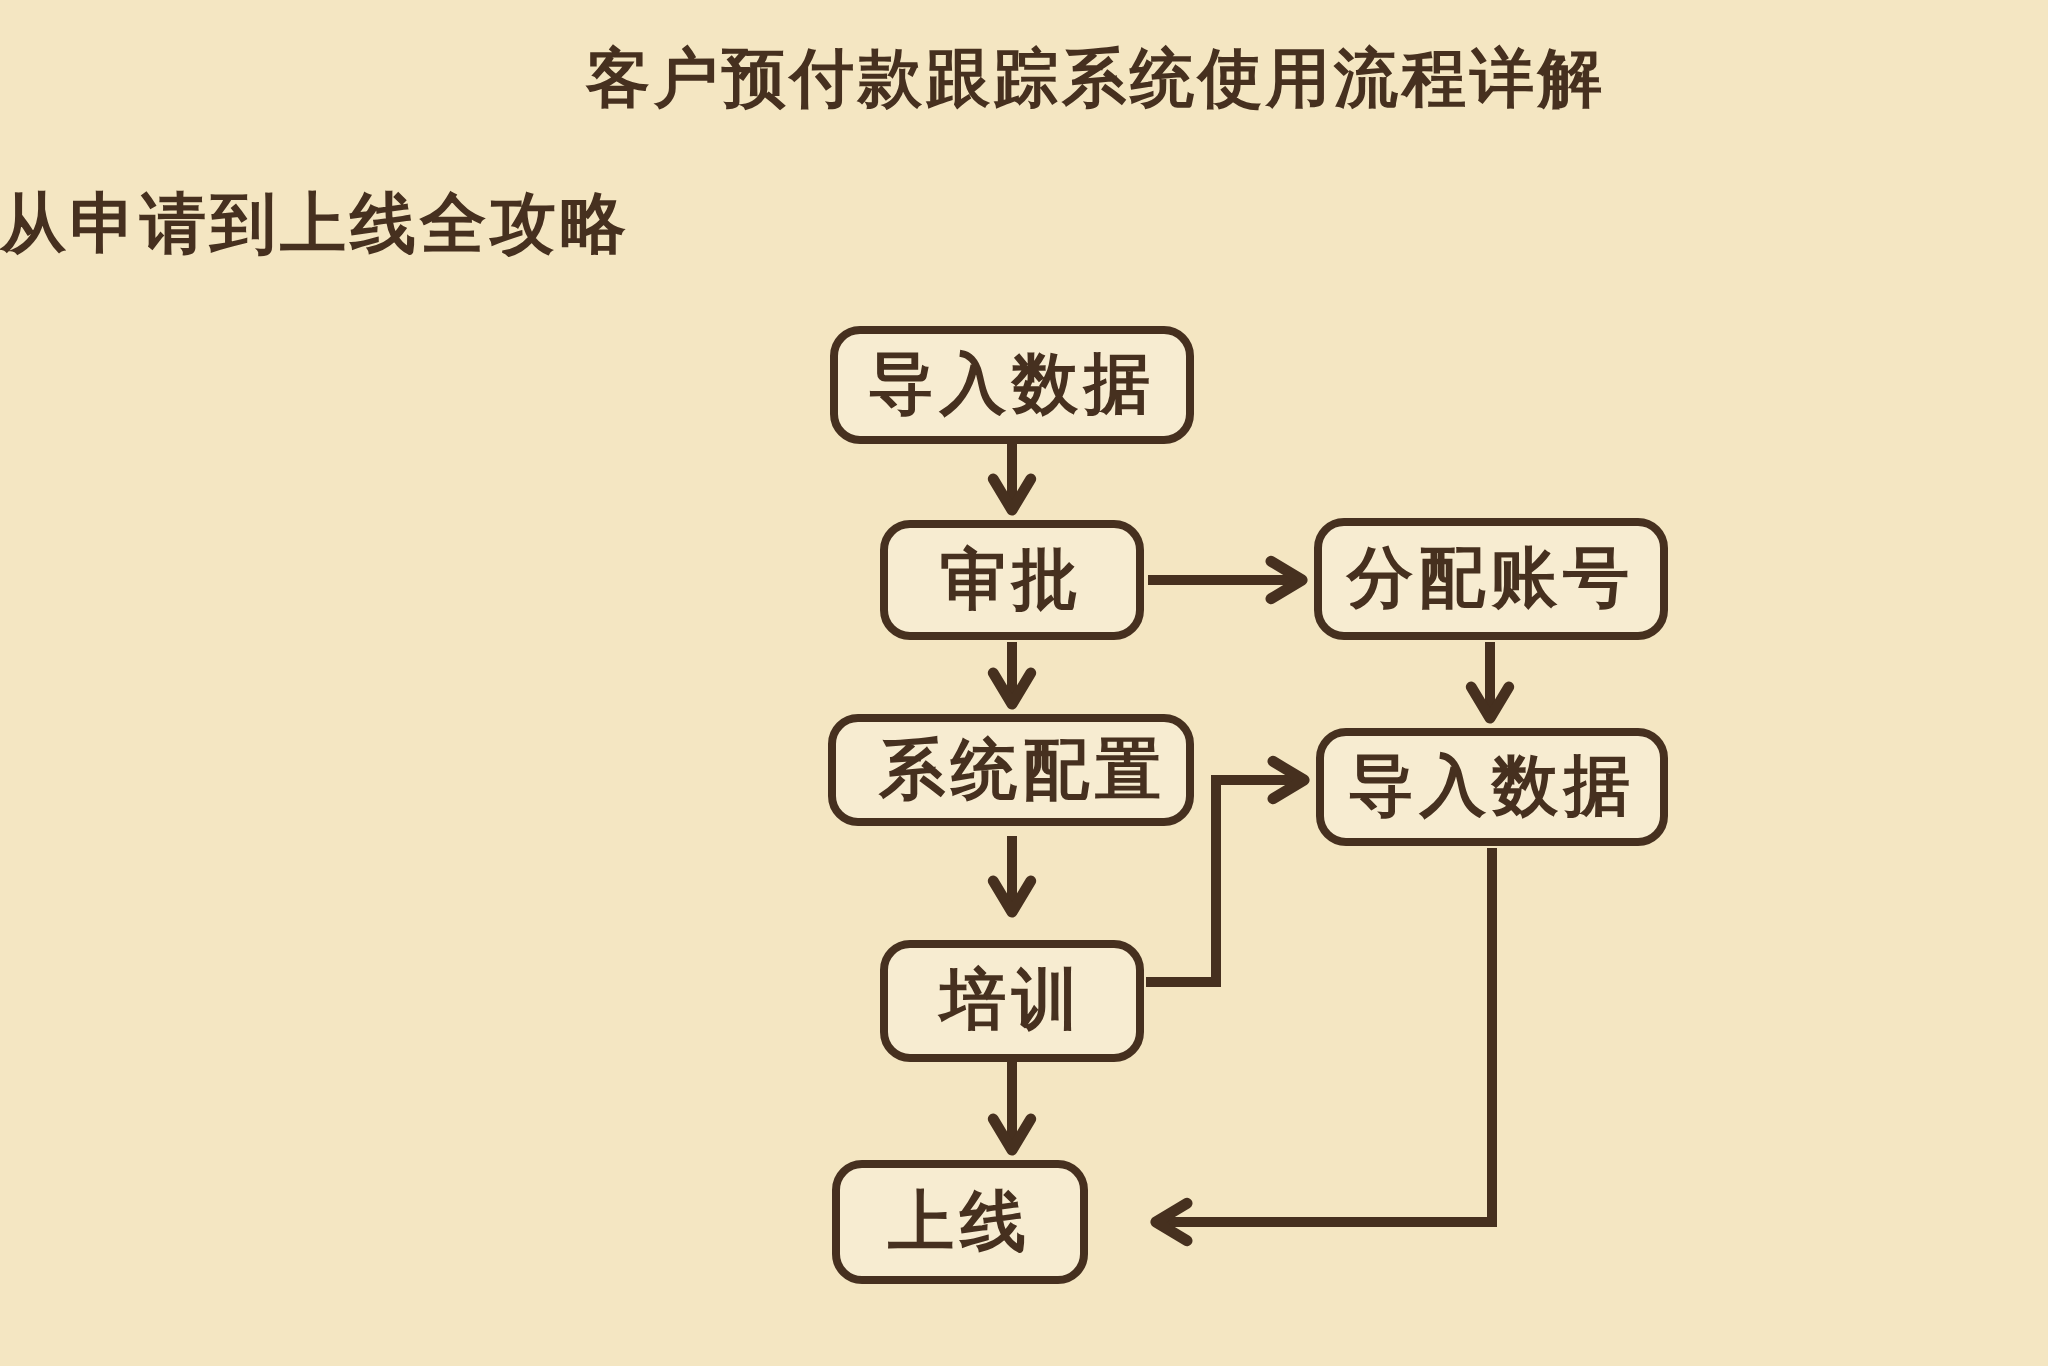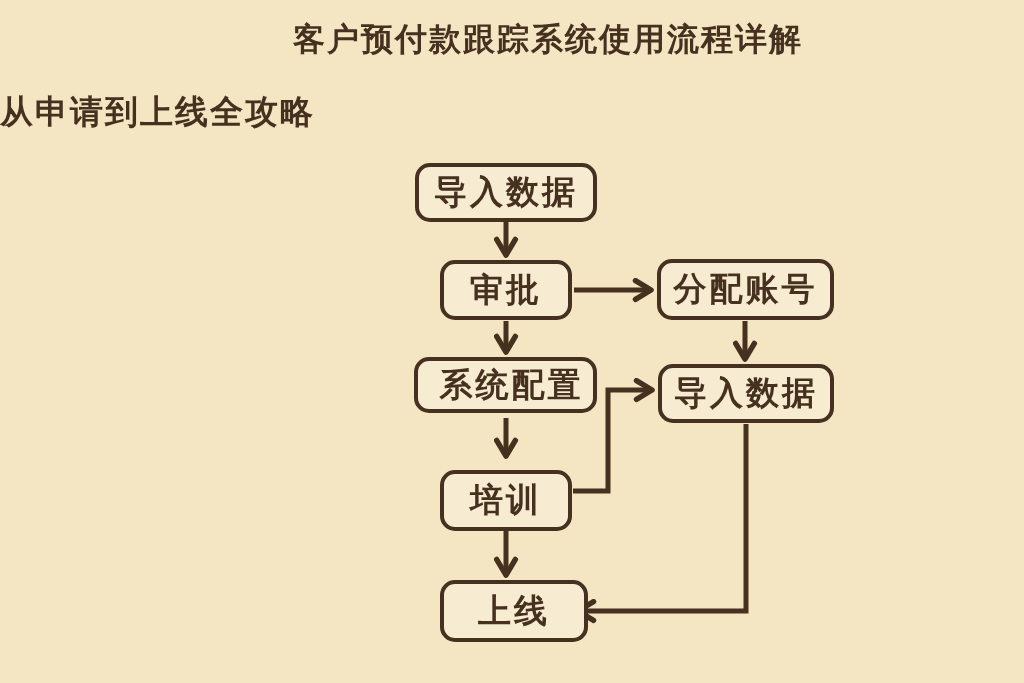--- a/index.html
+++ b/index.html
@@ -94,15 +94,15 @@
   <div class="node" style="left:440px;top:260px;width:132px;height:60px;">审批</div>
 
   <div class="node" style="left:657px;top:259px;width:177px;height:61px;">分配账号</div>
 
   <div class="node" style="left:414px;top:357px;width:183px;height:56px;padding-left:12px;">系统配置</div>
 
   <div class="node" style="left:658px;top:364px;width:176px;height:59px;">导入数据</div>
 
   <div class="node" style="left:440px;top:470px;width:132px;height:61px;">培训</div>
 
-  <div class="node" style="left:440px;top:580px;width:148px;height:62px;">上线</div>
+  <div class="node" style="left:416px;top:580px;width:128px;height:62px;">上线</div>
 
 </div>
 
 </body></html>

